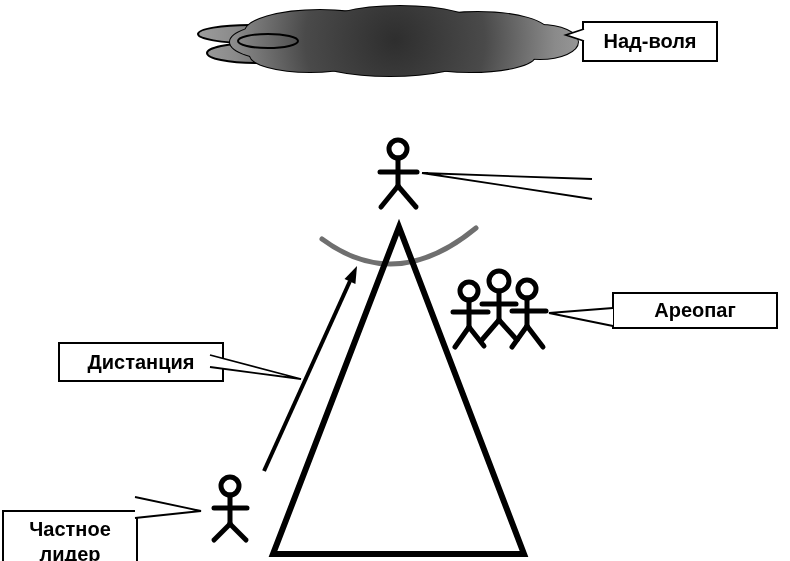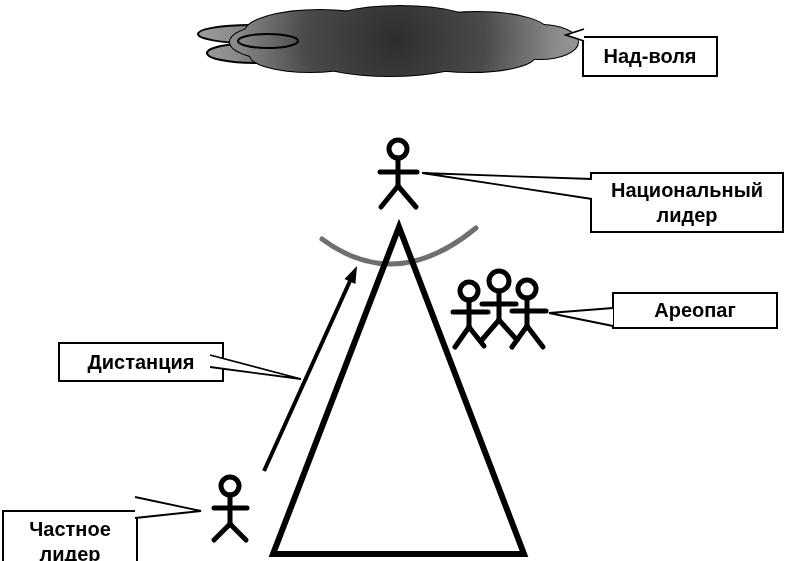--- a/index.html
+++ b/index.html
@@ -19,42 +19,38 @@
     font-size:20px;
     line-height:25px;
     display:flex;
     flex-direction:column;
     align-items:center;
     justify-content:center;
     text-align:center;
     z-index:1;
     box-sizing:border-box;
   }
-  #box-nad-volya { left:582px; top:21px;  width:136px; height:41px;margin-top:15px; }
+  #box-nad-volya { left:582px; top:21px;  width:136px; height:41px; }
   #box-leader    { left:590px; top:172px; width:194px; height:61px; }
   #box-areopag   { left:612px; top:292px; width:166px; height:37px; }
   #box-distance  { left:58px;  top:342px; width:166px; height:40px; }
   #box-private   { left:2px;   top:463px; width:136px; height:63px;margin-top:47px; }
   #art{
     position:absolute; left:0; top:0; z-index:2; pointer-events:none;
   }
 </style>
 </head>
 <body>
 
 <div id="stage">
 
   <div class="label-box" id="box-nad-volya">
     <span>Над-воля</span>
   </div>
 
-  <div class="label-box" id="box-leader">
-    <span>Национальный</span>
-    <span>лидер</span>
-  </div>
 
   <div class="label-box" id="box-areopag">
     <span>Ареопаг</span>
   </div>
 
   <div class="label-box" id="box-distance">
     <span>Дистанция</span>
   </div>
 
   <div class="label-box" id="box-private">

